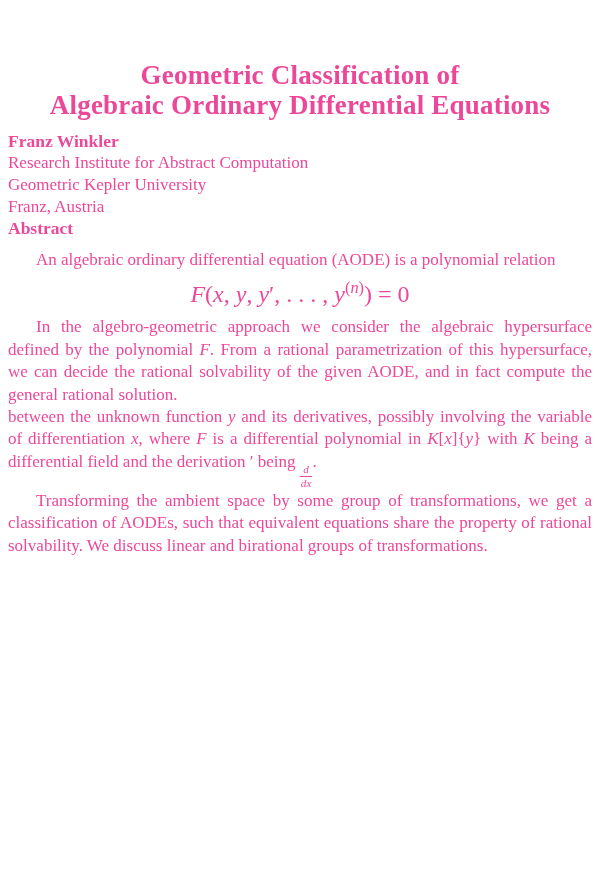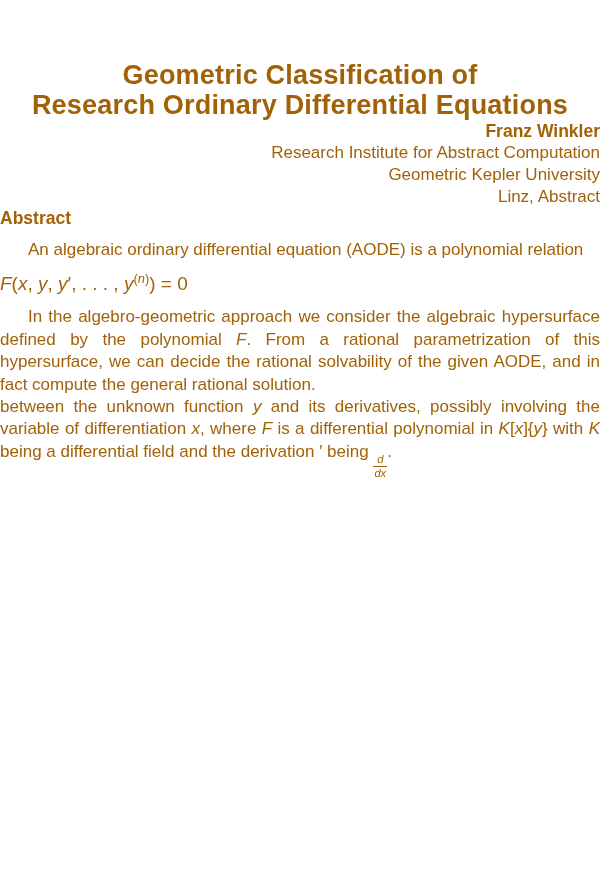--- a/index.html
+++ b/index.html
@@ -1,58 +1,60 @@
 <!DOCTYPE html>
 <html><head>
 <meta charset="utf-8">
 <style>
   html, body { margin: 0; padding: 0; background: #ffffff; }
   .page {
     position: relative;
     width: 600px;
     height: 874px;
     background: #ffffff;
-    color: #a16207;
-    font-family: Liberation Sans, sans-serif;
+    color: #ec4899;
+    font-family: Liberation Serif, serif;
     overflow: hidden;
     box-sizing: border-box;
-    padding: 0 0;
+    padding: 0 8px;
   }
   .title-block {
     margin-top: 60px;
     text-align: center;
     font-weight: bold;
     font-size: 27px;
     line-height: 30px;
     letter-spacing: 0.2px;
   }
   .title-line { white-space: nowrap; }
   .author-block {
-    text-align: right;
+    margin-top: 10px;
+    text-align: left;
     font-size: 17px;
     line-height: 22px;
   }
   .author-name { font-weight: bold; font-size: 17.5px; }
   .abstract-heading {
     font-weight: bold;
     font-size: 17.5px;
     line-height: 20px;
   }
   .body-text {
     font-size: 17px;
     line-height: 22.4px;
     text-align: justify;
     text-justify: inter-word;
   }
   p.para { margin: 0; }
   p.para.indent { text-indent: 28px; }
   p.para.first { margin-top: 11px; }
   .equation {
     margin: 11px 0 10px 0;
-    font-size: 19px;
+    text-align: center;
+    font-size: 24px;
     line-height: 24px;
   }
   i { font-style: italic; }
   sup { font-size: 68%; vertical-align: super; line-height: 0; }
   .frac {
     display: inline-flex;
     flex-direction: column;
     align-items: center;
     vertical-align: -0.55em;
     font-size: 0.66em;
@@ -61,35 +63,36 @@
   }
   .frac .den { border-top: 1px solid currentColor; padding: 0 1px; }
 </style>
 </head>
 <body>
 
 <div class="page">
 
   <div class="title-block">
     <div class="title-line">Geometric Classification of</div>
-    <div class="title-line">Research Ordinary Differential Equations</div>
+    <div class="title-line">Algebraic Ordinary Differential Equations</div>
   </div>
 
   <div class="author-block">
     <div class="author-name">Franz Winkler</div>
     <div>Research Institute for Abstract Computation</div>
     <div>Geometric Kepler University</div>
-    <div>Linz, Abstract</div>
+    <div>Franz, Austria</div>
   </div>
 
   <div class="abstract-heading">Abstract</div>
 
   <div class="body-text">
     <p class="para indent first">An algebraic ordinary differential equation (AODE) is a polynomial relation</p>
     <div class="equation"><i>F</i>(<i>x</i>, <i>y</i>, <i>y</i>′, . . . , <i>y</i><sup>(<i>n</i>)</sup>) = 0</div>
     <p class="para indent">In the algebro-geometric approach we consider the algebraic hypersurface defined by the polynomial <i>F</i>.  From a rational parametrization of this hypersurface, we can decide the rational solvability of the given AODE, and in fact compute the general rational solution.</p>
     <p class="para">between the unknown function <i>y</i> and its derivatives, possibly involving the variable of differentiation <i>x</i>, where <i>F</i> is a differential polynomial in <i>K</i>[<i>x</i>]{<i>y</i>} with <i>K</i> being a differential field and the derivation ′ being <span class="frac">
           <span class="num"><i>d</i></span>
           <span class="den"><i>dx</i></span>
         </span>.</p>
+    <p class="para indent">Transforming the ambient space by some group of transformations, we get a classification of AODEs, such that equivalent equations share the property of rational solvability.  We discuss linear and birational groups of transformations.</p>
   </div>
 
 </div>
 
 </body></html>

